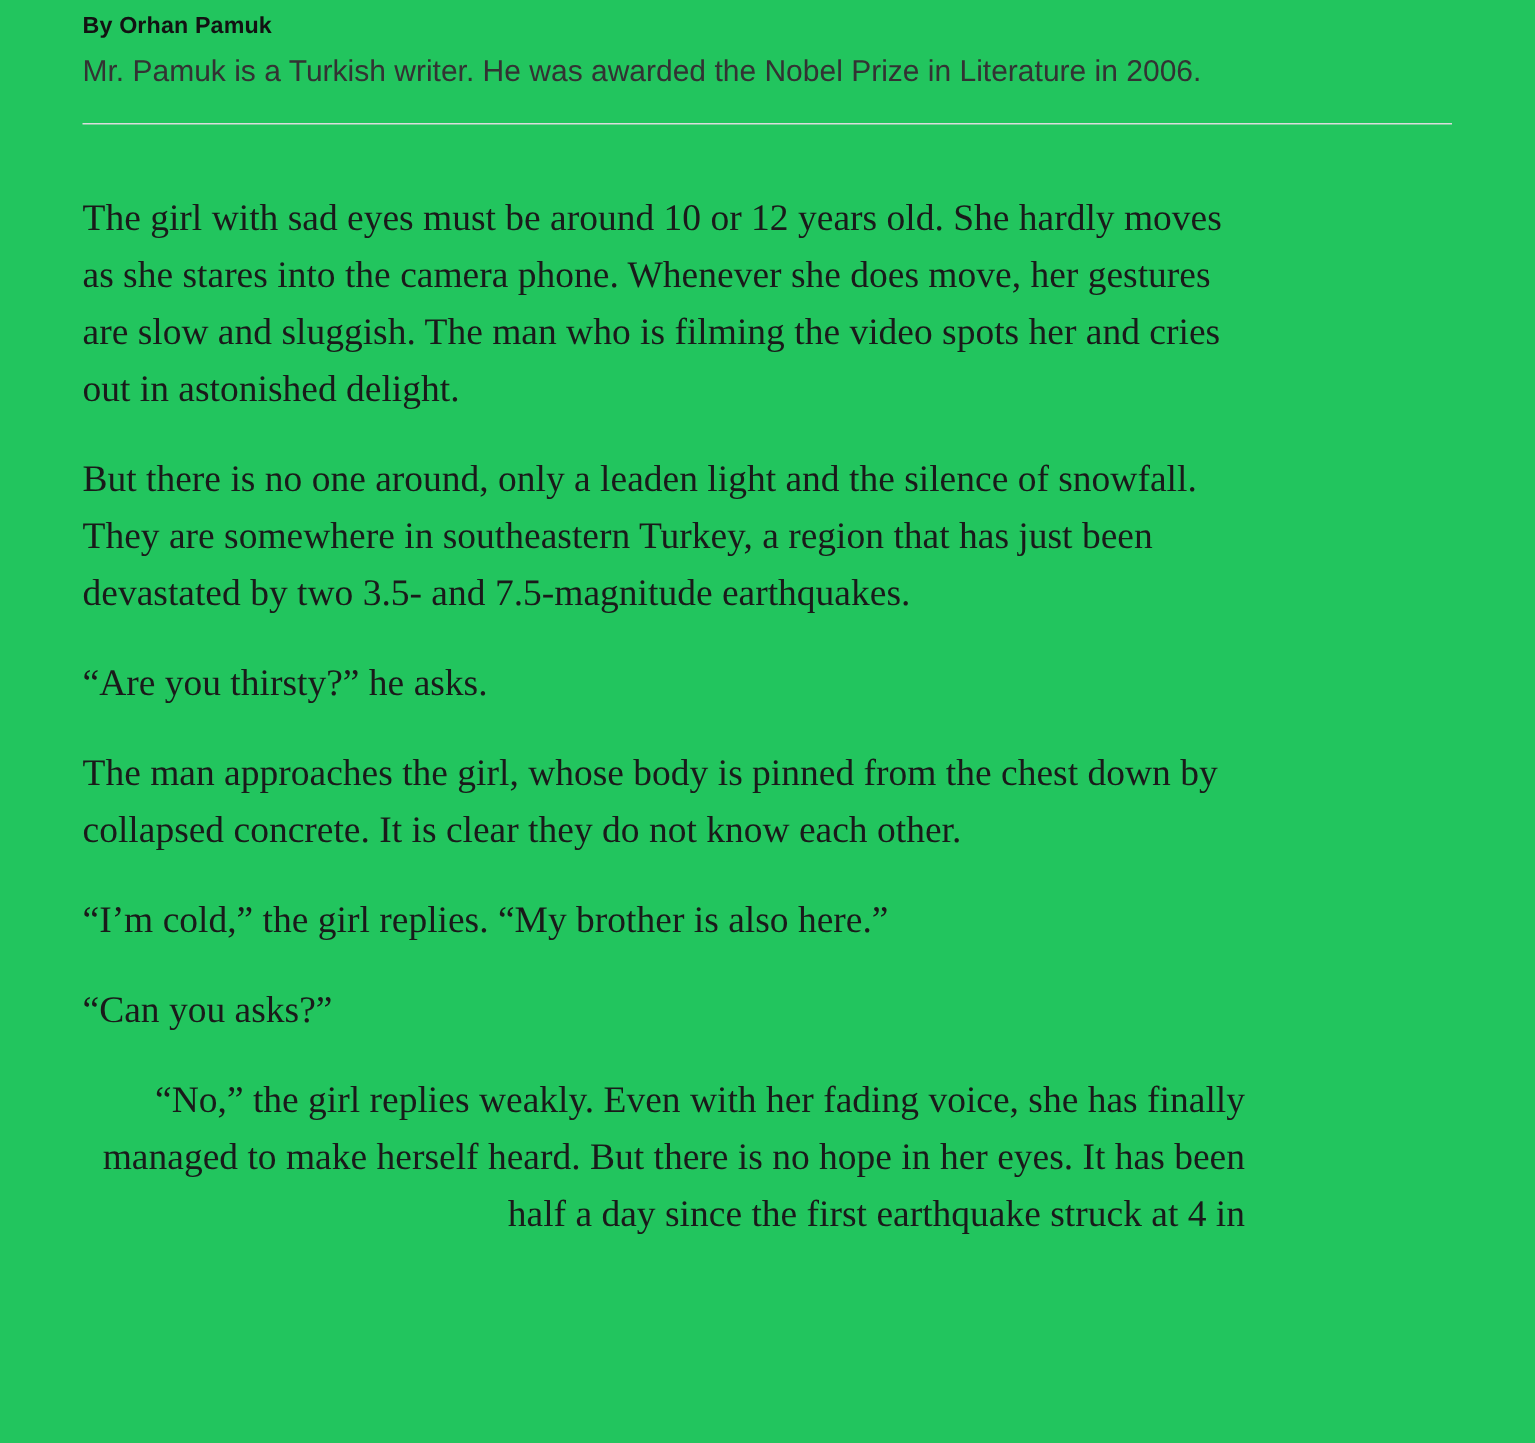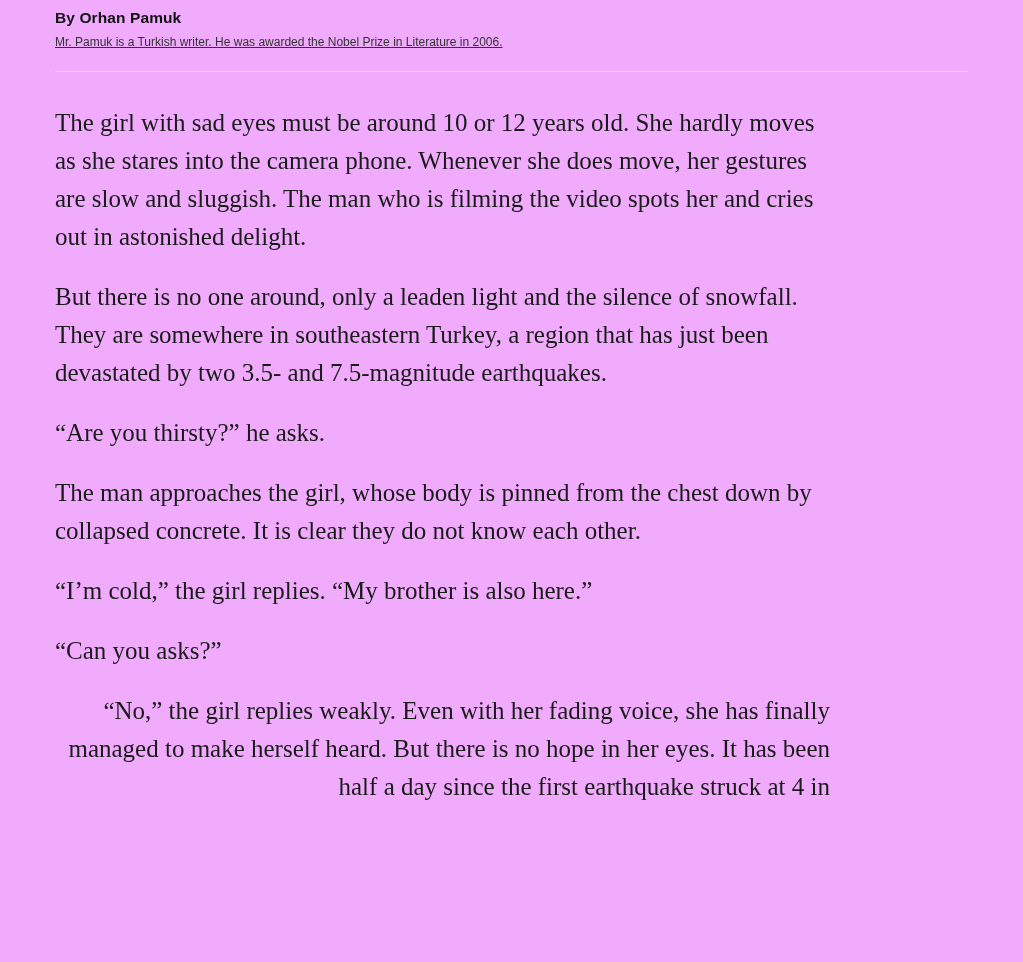--- a/index.html
+++ b/index.html
@@ -12,48 +12,47 @@
     height: 962px;
     overflow: hidden;
     font-family: "Liberation Serif", serif;
     color: #121212;
   }
   .page {
     width: 1023px;
     height: 962px;
     box-sizing: border-box;
     padding: 0;
-    background: #f0abfc;
+    background: #22c55e;
     position: relative;
   }
   .byline-block {
     padding: 8px 0 0 0;
     margin: 0 55px 0 55px;
     border-bottom: 1px solid #dcdcdc;
     padding-bottom: 20px;
   }
   .byline-author {
     font-family: "Liberation Sans", sans-serif;
     font-weight: bold;
     font-size: 15.5px;
     line-height: 1.35;
     color: #121212;
     letter-spacing: 0.1px;
     margin: 0 0 5px 0;
   }
   .byline-bio {
     font-family: "Liberation Sans", sans-serif;
-    font-size: 12px;
+    font-size: 20px;
     line-height: 1.4;
     color: #333333;
     margin: 0;
-    text-decoration: underline;
   }
   .article-body {
-    margin: 4px 55px;
+    margin: 16px 55px;
     padding-top: 28px;
     max-width: 790px;
   }
   .article-body p {
     font-family: "Liberation Serif", serif;
     font-size: 25px;
     line-height: 1.52;
     color: #1a1a1a;
     margin: 0 0 22px 0;
     max-width: 775px;

